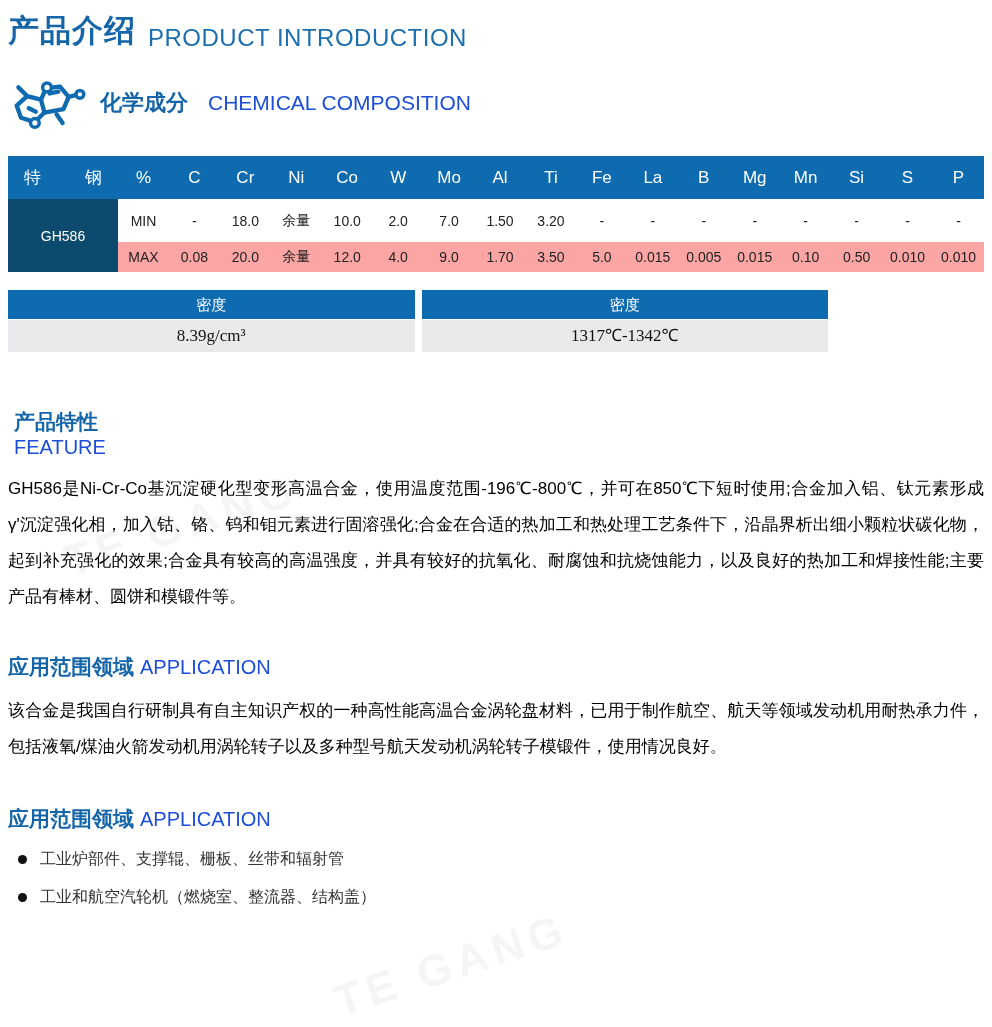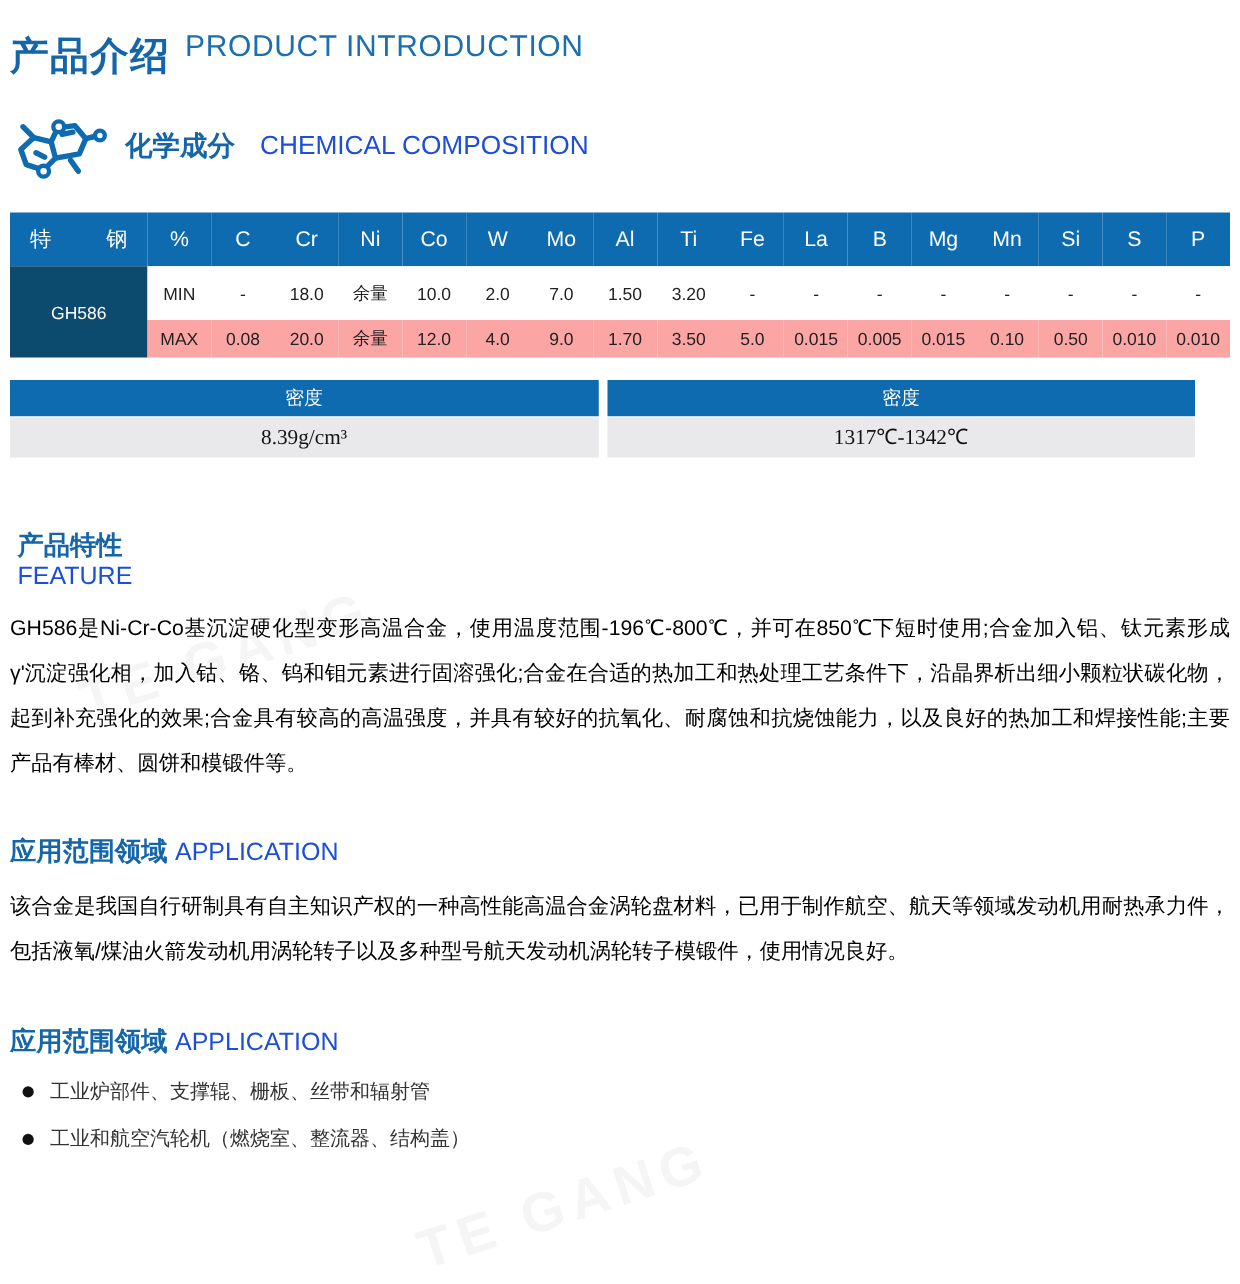--- a/index.html
+++ b/index.html
@@ -1,21 +1,21 @@
 <!DOCTYPE html>
 <html><head>
 <meta charset="utf-8">
 <style>
   * { margin:0; padding:0; box-sizing:border-box; }
   html,body { width:992px; background:#ffffff; font-family:"Liberation Sans", sans-serif; color:#333; }
   body { position:relative; height:1027px; overflow:hidden; }
   .page { padding:10px 8px 0 8px; position:relative; }
 
   
-  .title-row { display:flex; align-items:flex-start; gap:12px; margin-top:14px; }
+  .title-row { display:flex; align-items:flex-end; gap:12px; margin-top:0; }
   .title-zh { font-size:31px; font-weight:bold; color:#1565a9; letter-spacing:1px; }
   .title-en { font-size:24px; color:#1c6fae; letter-spacing:0.5px; }
   .subtitle { font-size:12px; color:#222; margin-top:9px; }
 
   
   .sec-head { display:flex; align-items:center; gap:14px; }
   .sec-head .icon { flex:0 0 auto; display:flex; align-items:center; }
   .sec-zh { font-size:22px; font-weight:bold; color:#1565a9; }
   .sec-en { font-size:21px; color:#1d4ed8; margin-left:6px;text-align:right; }
 
@@ -33,21 +33,21 @@
   table.chem thead th { background:#0e6bb0; color:#ffffff; font-size:17px; height:43px; }
   table.chem th.corner { width:110px; }
   .corner-wrap { display:flex; justify-content:space-between; padding:0 16px; font-size:17px; }
   td.stub { background:#0e6bb0; color:#ffffff; font-weight:bold; font-size:21px; }
   tr.row-min td { background:#ffffff; height:43px; font-size:14px; color:#222; }
   tr.row-max td { background:#fca5a5; height:30px; font-size:14px; color:#222; }
   tr.row-min td.stub, tr.row-max td.stub { background:#0c4a6e; color:#fff; }
   td.rowlabel { font-size:13px; }
 
   
-  .phys-table { display:flex; gap:7px; margin-top:18px; width:948px; }
+  .phys-table { display:flex; gap:7px; margin-top:18px; width:820px; }
   .phys-col { flex:1; }
   .phys-col .ph-head { background:#0e6bb0; color:#fff; text-align:center; font-size:15px; height:29px; line-height:29px; }
   .phys-col .ph-val { background:#e9e9eb; color:#111; text-align:center; font-size:17px; height:32px; line-height:32px; margin-top:1px;
                       font-family:"Liberation Serif", serif; }
 
   
   .feature-head { margin-top:56px;flex-direction:column; }
   .body-par { font-size:17px; line-height:36px; color:#000000; margin-top:12px; text-align:justify; }
   .app1-head { margin-top:38px; }
   .app2-head { margin-top:40px; }

